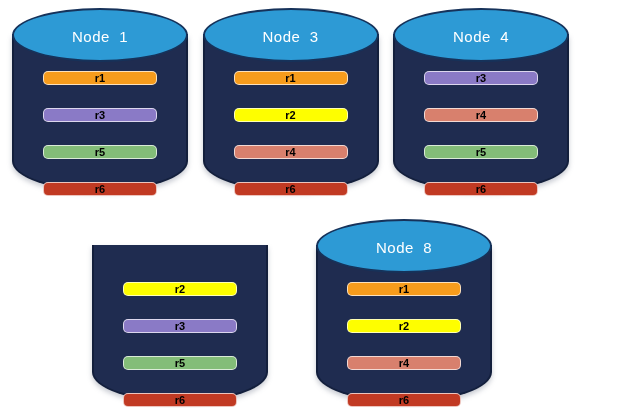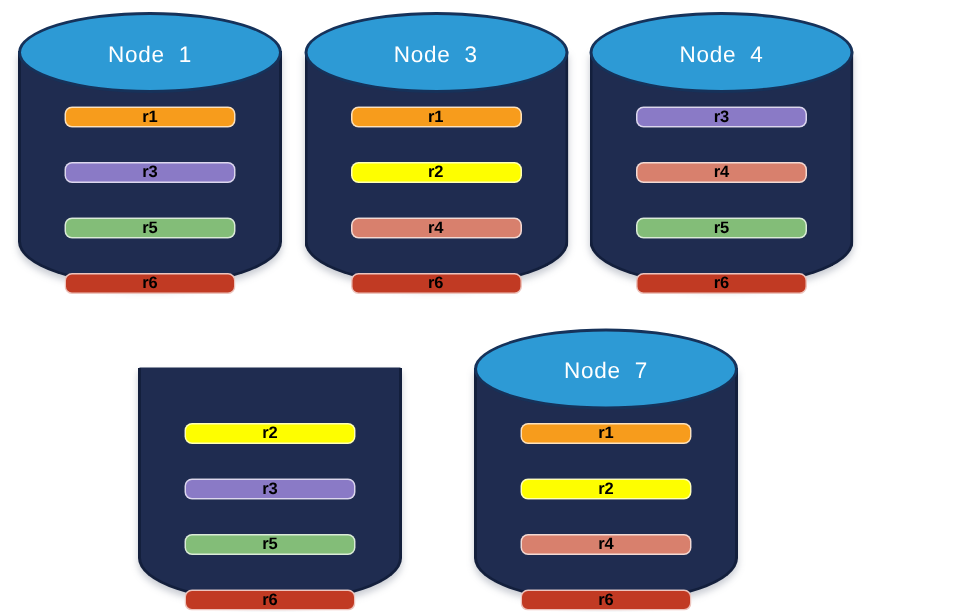--- a/index.html
+++ b/index.html
@@ -146,21 +146,21 @@
         <div class="bar" style="background-color: rgb(254, 254, 0);">r2</div>
         <div class="bar" style="background-color: rgb(138, 122, 198);">r3</div>
         <div class="bar" style="background-color: rgb(131, 189, 120);">r5</div>
         <div class="bar" style="background-color: rgb(193, 58, 35);">r6</div>
       </div>
     </div>
 
     <div class="cyl">
       <div class="cyl-body" style="background-color: rgb(31, 44, 80);"></div>
       <div class="cyl-top" style="background-color: rgb(45, 154, 213);">
-        <span class="cyl-title">Node  7</span>
+        <span class="cyl-title">Node  8</span>
       </div>
       <div class="bars">
         <div class="bar" style="background-color: rgb(247, 156, 28);">r1</div>
         <div class="bar" style="background-color: rgb(254, 254, 0);">r2</div>
         <div class="bar" style="background-color: rgb(216, 128, 109);">r4</div>
         <div class="bar" style="background-color: rgb(193, 58, 35);">r6</div>
       </div>
     </div>
 
   </div>

